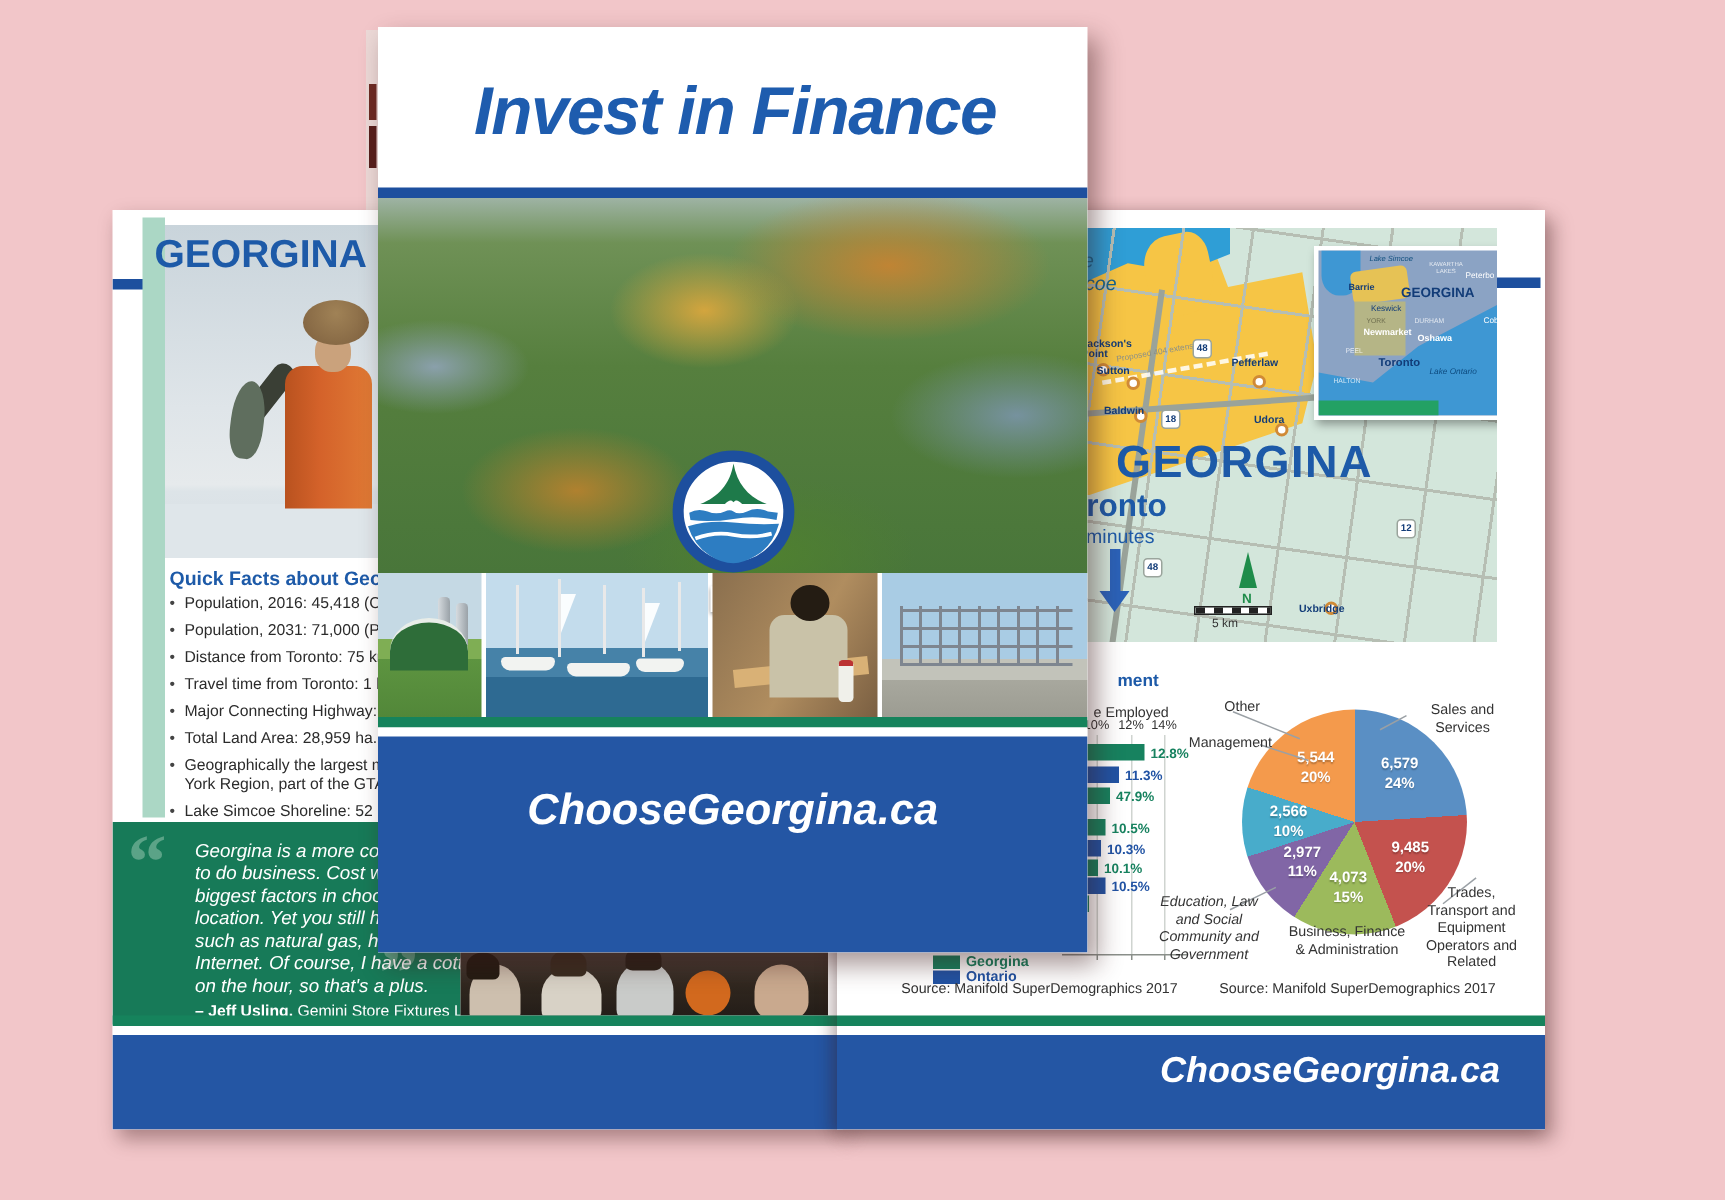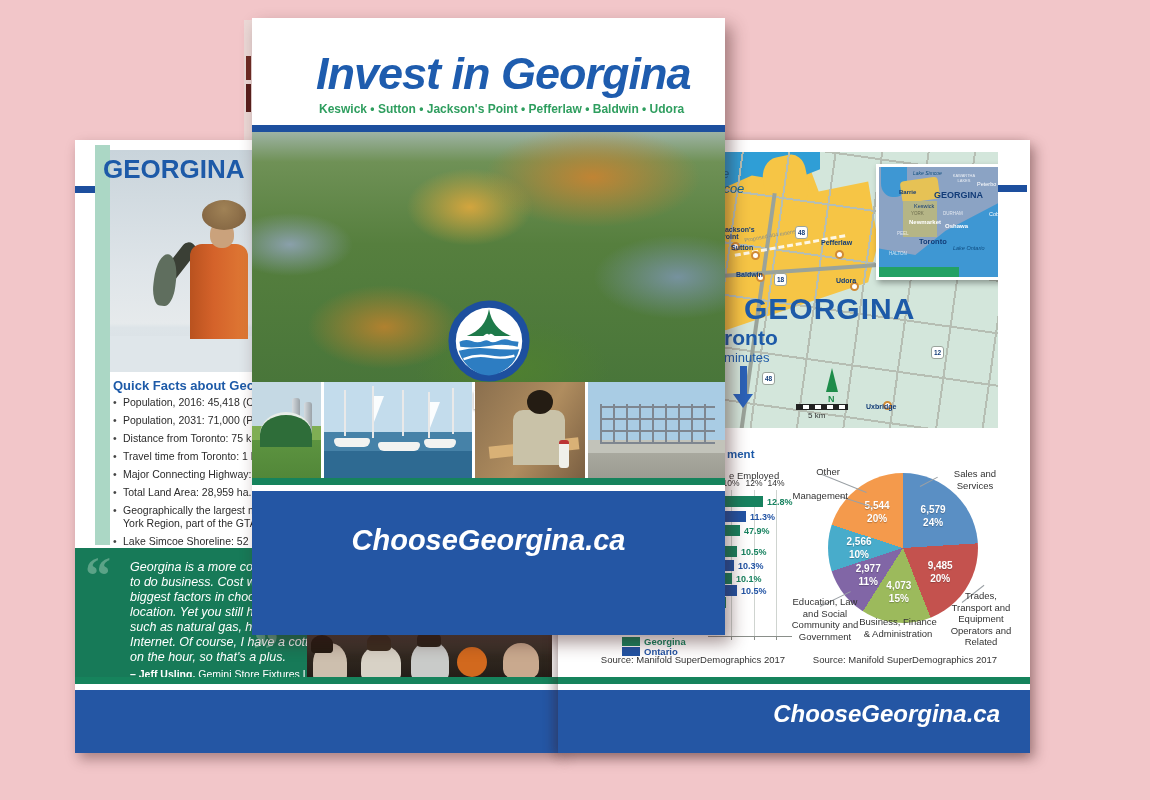--- a/index.html
+++ b/index.html
@@ -131,21 +131,21 @@
   #ins-york{left:32px;top:44px;font-size:4.5px;color:#6d6d4d;}
   #ins-oshawa{left:66px;top:56px;font-size:6px;font-weight:bold;color:#fff;}
   #ins-toronto{left:40px;top:70px;font-size:7.5px;font-weight:bold;color:#123c78;}
   #ins-peel{left:18px;top:64px;font-size:4.5px;color:rgba(255,255,255,.75);}
   #ins-halton{left:10px;top:84px;font-size:4.5px;color:rgba(255,255,255,.75);}
   #ins-kawartha{left:72px;top:6px;font-size:4px;color:rgba(255,255,255,.8);width:26px;white-space:normal;text-align:center;line-height:5px;}
   #ins-peterboro{left:98px;top:14px;font-size:5.5px;color:#fff;}
   #ins-cobourg{left:110px;top:44px;font-size:5.5px;color:#fff;}
   #ins-lkont-label{left:74px;top:78px;font-size:5.5px;font-style:italic;color:#0e4c80;}
   
-  #bar-title-frag{left:169px;top:308px;font-size:11.5px;font-weight:bold;color:#1d5aa8;white-space:nowrap;}
+  #bar-title-frag{left:187px;top:308px;font-size:11.5px;font-weight:bold;color:#1d5aa8;white-space:nowrap;}
   #bar-axis-frag{left:171px;top:330px;font-size:9.5px;color:#333;white-space:nowrap;}
   .tick{position:absolute;top:338px;width:24px;text-align:center;font-size:8.5px;color:#333;}
   .gridline{position:absolute;top:350px;width:1px;height:146px;background:#cfd4d0;}
   #bar-baseline{left:150px;top:496px;width:84px;height:1px;background:#8a8f8a;}
   .axis-tick{position:absolute;top:496px;width:1px;height:4px;background:#8a8f8a;}
   .bar{position:absolute;height:11px;}
   .bar-label{position:absolute;font-size:9px;font-weight:bold;white-space:nowrap;}
   .lbl-g{color:#17825f;} .lbl-b{color:#2153a4;}
   .legend-swatch{position:absolute;width:18px;height:9px;}
   .legend-text{position:absolute;font-size:9.5px;font-weight:bold;white-space:nowrap;}
@@ -153,21 +153,21 @@
   
   #pie-title{left:240px;top:296px;width:210px;text-align:center;font-size:12.5px;font-weight:bold;color:#1d5aa8;line-height:15px;}
   #pie{left:270px;top:333px;width:150px;height:150px;border-radius:50%;}
   .pie-inner{position:absolute;transform:translate(-50%,-50%);text-align:center;color:#fff;font-size:10px;font-weight:bold;line-height:13px;text-shadow:0 1px 1px rgba(0,0,0,.25);}
   .callout{position:absolute;font-size:9.5px;color:#333;line-height:11.5px;text-align:center;}
   #co-other{left:238px;top:326px;width:44px;text-align:right;}
   #co-mgmt{left:222px;top:350px;width:68px;text-align:right;}
   #co-sales{left:388px;top:328px;width:58px;}
   #co-trades{left:392px;top:450px;width:62px;}
   #co-business{left:300px;top:476px;width:80px;}
-  #co-education{left:233px;top:456px;width:68px;}
+  #co-education{left:214px;top:456px;width:68px;font-style:italic;}
   .lead{position:absolute;height:1px;background:#9aa0a5;transform-origin:left center;}
   #ld-other{left:264px;top:334px;width:48px;transform:rotate(22deg);}
   #ld-mgmt{left:282px;top:356px;width:34px;transform:rotate(18deg);}
   #ld-sales{left:362px;top:346px;width:20px;transform:rotate(-28deg);}
   #ld-trades{left:404px;top:462px;width:28px;transform:rotate(-38deg);}
   #ld-edu{left:262px;top:466px;width:34px;transform:rotate(-26deg);}
   #pie-source{left:252px;top:514px;width:190px;text-align:center;font-size:9.5px;color:#333;white-space:nowrap;}
   
   #rp-green{top:537px;}
   #rp-white{top:544px;}
@@ -400,22 +400,21 @@
   <div class="callout" id="co-education">Education, Law and Social Community and Government</div>
   <div class="abs" id="pie-source">Source:  Manifold SuperDemographics 2017</div>
 
   <div class="abs green-stripe" id="rp-green"></div>
   <div class="abs white-stripe" id="rp-white"></div>
   <div class="abs blue-footer" id="rp-footer"></div>
   <div id="rp-site">ChooseGeorgina.ca</div>
 </div>
 
 <div class="page" id="cover-page">
-  <div class="abs" id="cover-title">Invest in Georgina</div>
-  <div class="abs" id="cover-subtitle">Keswick • Sutton • Jackson's Point • Pefferlaw • Baldwin • Udora</div>
+  <div class="abs" id="cover-title">Invest in Finance</div>
   <div class="abs" id="cover-line"></div>
   <div class="abs" id="aerial">
     <div class="abs" id="logo-wrap">
       <svg width="82" height="82" viewBox="0 0 100 100">
         <circle cx="50" cy="50" r="45" fill="#ffffff" stroke="#1d4f9e" stroke-width="9"></circle>
         <path d="M50 11 C47 28 38 38 23 44 L43 44 C46 41 48 40 50 42.5 C52 40 54 41 57 44 L77 44 C62 38 53 28 50 11 Z" fill="#1e7a4a"></path>
         <path d="M14 51 Q21 47 29 50 Q36 53 43 50 Q47 48 50 50 Q54 53 61 50 Q69 46 78 50 L86 51 L85 57 Q68 53 50 56 Q32 59 15 57 Z" fill="#2d7dc2"></path>
         <path d="M13 62 Q30 57 50 59 Q70 61 87 60 Q82 78 68 86 Q58 92 50 92 Q40 92 31 86 Q18 78 13 62 Z" fill="#2d7dc2"></path>
         <path d="M19 72 Q35 66 50 69 Q66 72 81 68" fill="none" stroke="#ffffff" stroke-width="3"></path>
       </svg>

